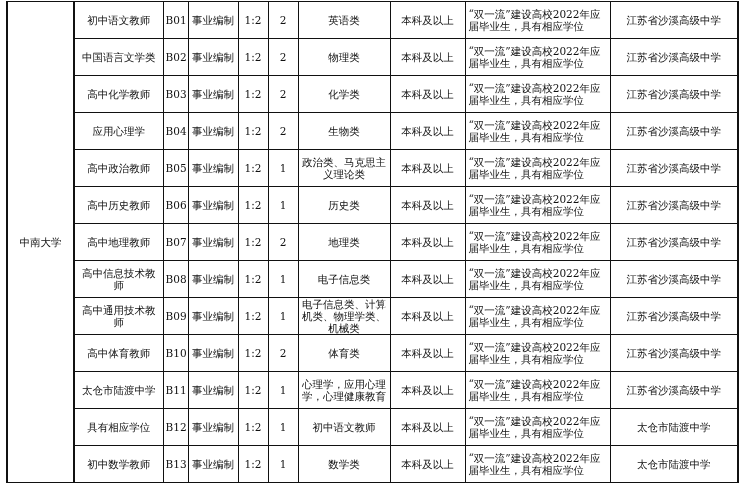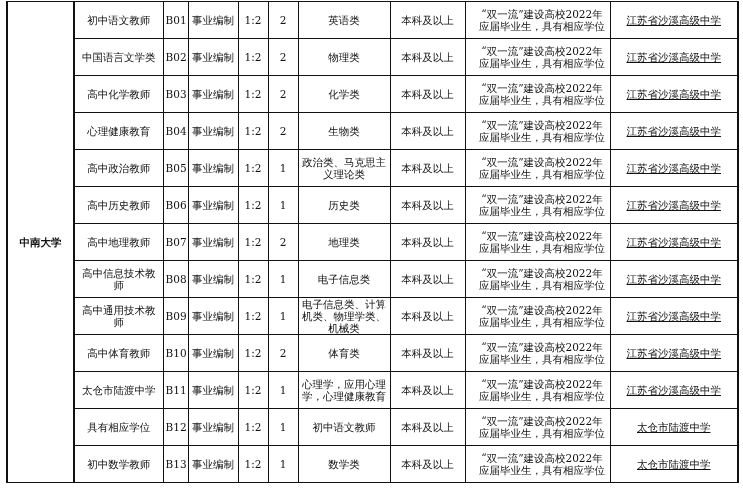--- a/index.html
+++ b/index.html
@@ -2,23 +2,23 @@
 <html><head>
 <meta charset="utf-8">
 <style>
   html, body { margin:0; padding:0; background:#ffffff; }
   body { width:743px; height:491px; overflow:hidden; position:relative;
          font-family: "DejaVu Serif", "Liberation Serif", serif; color:#111; }
   table.recruit { position:absolute; left:6px; top:1px; border-collapse:collapse;
          table-layout:fixed; width:731px; }
   table.recruit td { border:1px solid #111; text-align:center; vertical-align:middle;
          font-size:10.5px; line-height:12px; padding:0 2px; height:36px; overflow:hidden; }
-  table.recruit td.left { text-align:center; padding-left:11px; }
-  td.uni { border-left:2px solid #111 !important; border-right:2px solid #111 !important;font-weight:bold; }
-  td.last { border-right:2px solid #111 !important;text-decoration:underline; }
+  table.recruit td.left { text-align:left; padding-left:3px; }
+  td.uni { border-left:2px solid #111 !important; border-right:2px solid #111 !important; }
+  td.last { border-right:2px solid #111 !important; }
 </style>
 </head>
 <body>
 
 <table class="recruit">
   <colgroup>
     <col style="width:67px">
       <col style="width:89px">
       <col style="width:25px">
       <col style="width:50px">
@@ -58,21 +58,21 @@
     <td>B03</td>
     <td>事业编制</td>
     <td>1:2</td>
     <td>2</td>
     <td>化学类</td>
     <td>本科及以上</td>
     <td class="left">“双一流”建设高校2022年应届毕业生，具有相应学位</td>
     <td class="last">江苏省沙溪高级中学</td>
   </tr>
       <tr>
-    <td>心理健康教育</td>
+    <td>应用心理学</td>
     <td>B04</td>
     <td>事业编制</td>
     <td>1:2</td>
     <td>2</td>
     <td>生物类</td>
     <td>本科及以上</td>
     <td class="left">“双一流”建设高校2022年应届毕业生，具有相应学位</td>
     <td class="last">江苏省沙溪高级中学</td>
   </tr>
       <tr>

